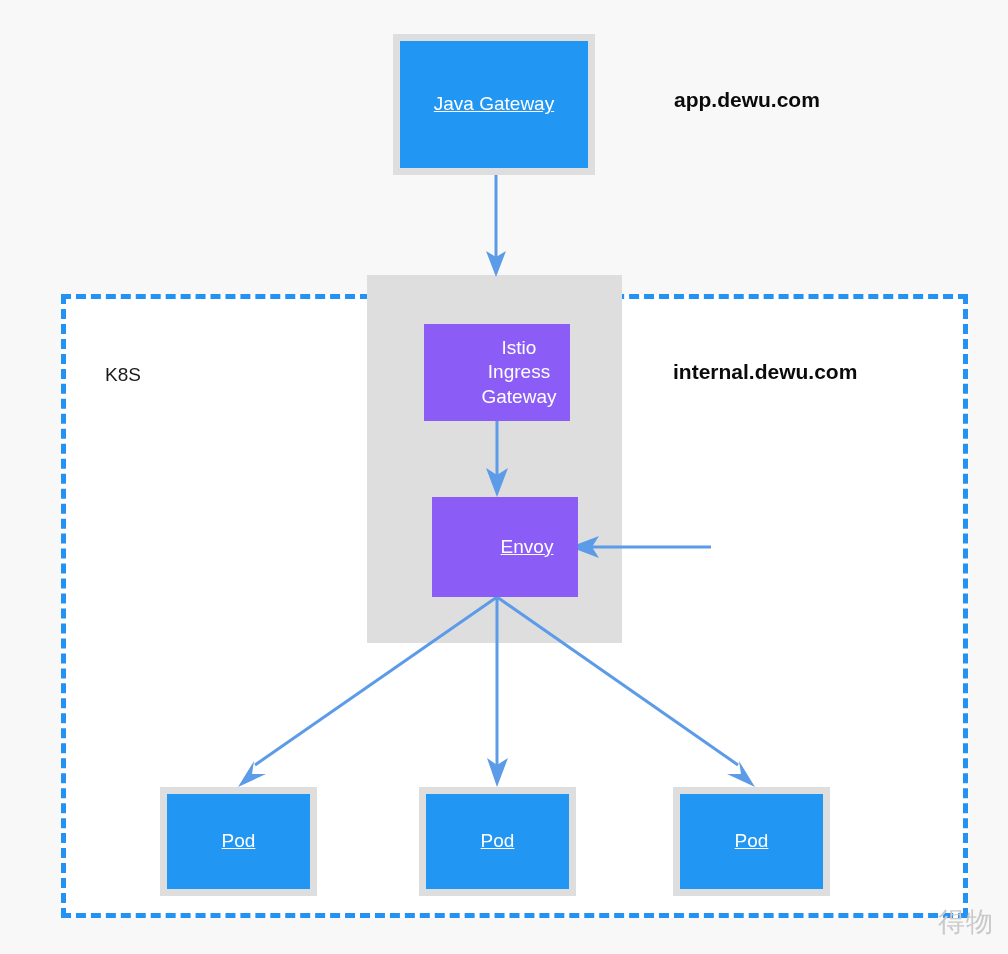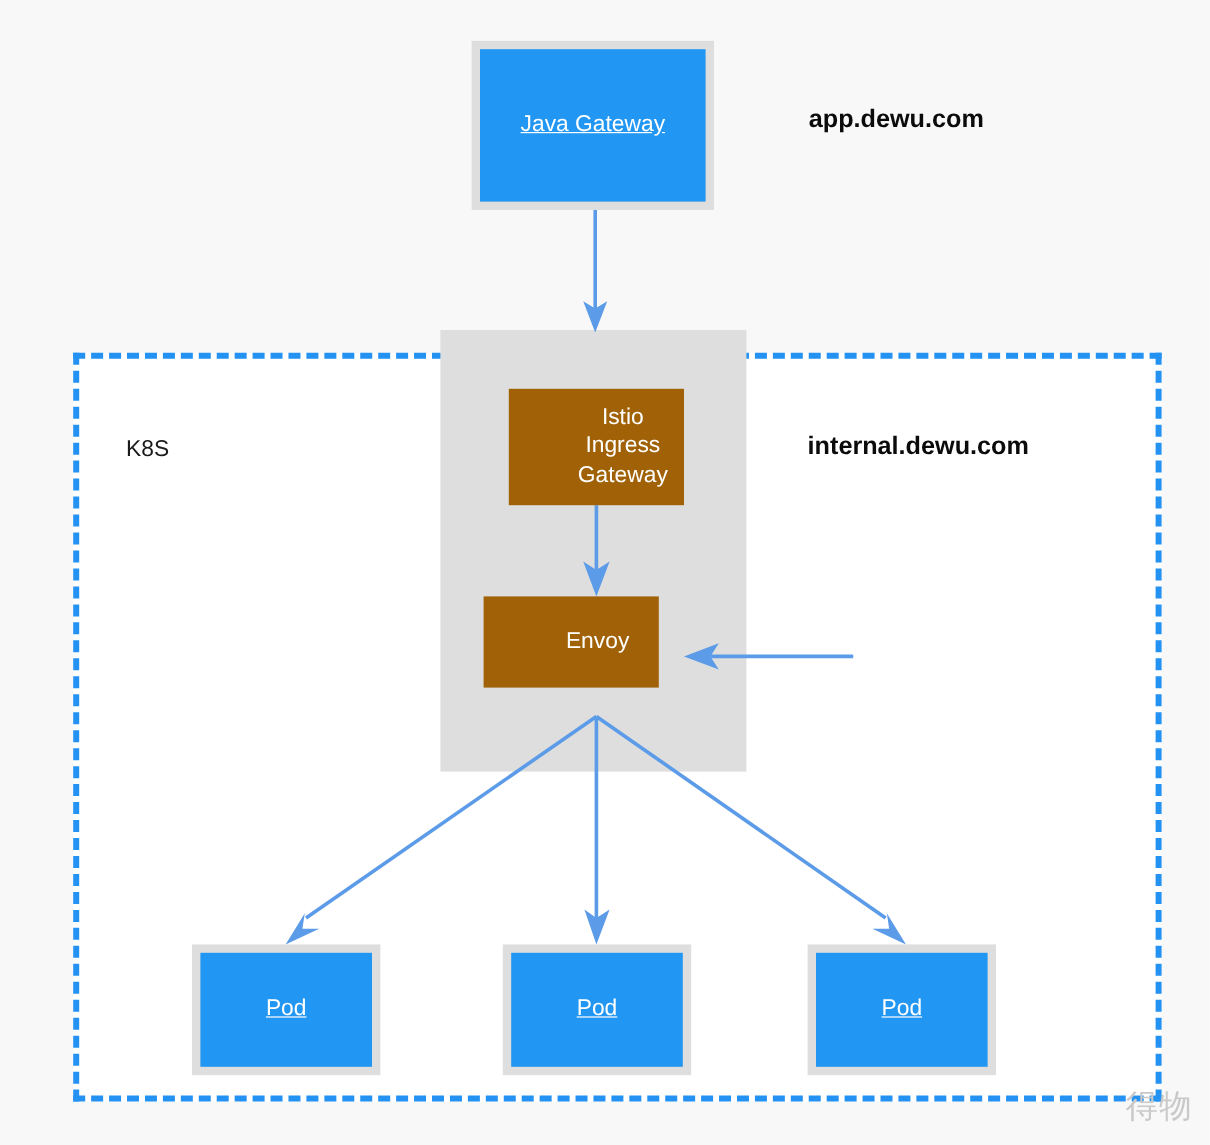--- a/index.html
+++ b/index.html
@@ -70,21 +70,21 @@
   .node {
     position: absolute;
     box-sizing: border-box;
     display: flex;
     align-items: center;
     justify-content: center;
     text-align: center;
     color: #ffffff;
     font-size: 19px;
     line-height: 1.28;
-    background: #a16207;
+    background: #8b5cf6;
     z-index: 5;
     user-select: none;
     padding-left: 44px;
   }
   
   .node.framed {
     background: #dedede;
     padding: 7px;
   }
   .node.framed > .fill {
@@ -94,21 +94,21 @@
     display: flex;
     align-items: center;
     justify-content: center;
     text-align: center;
     text-decoration: underline;
   }
 
   
   #node-java-gateway   { left: 393px; top: 34px;  width: 202px; height: 141px; }
   #node-istio-gateway  { left: 424px; top: 324px; width: 146px; height: 97px;  }
-  #node-envoy          { left: 403px; top: 497px; width: 146px; height: 76px; }
+  #node-envoy          { left: 432px; top: 497px; width: 146px; height: 100px; text-decoration: underline; }
   #node-virtualservice { left: 711px; top: 490px; width: 192px; height: 110px; }
   #node-pod-1          { left: 160px; top: 787px; width: 157px; height: 109px; }
   #node-pod-2          { left: 419px; top: 787px; width: 157px; height: 109px; }
   #node-pod-3          { left: 673px; top: 787px; width: 157px; height: 109px; }
 
   
   .domain-label {
     position: absolute;
     font-size: 21px;
     font-weight: bold;

